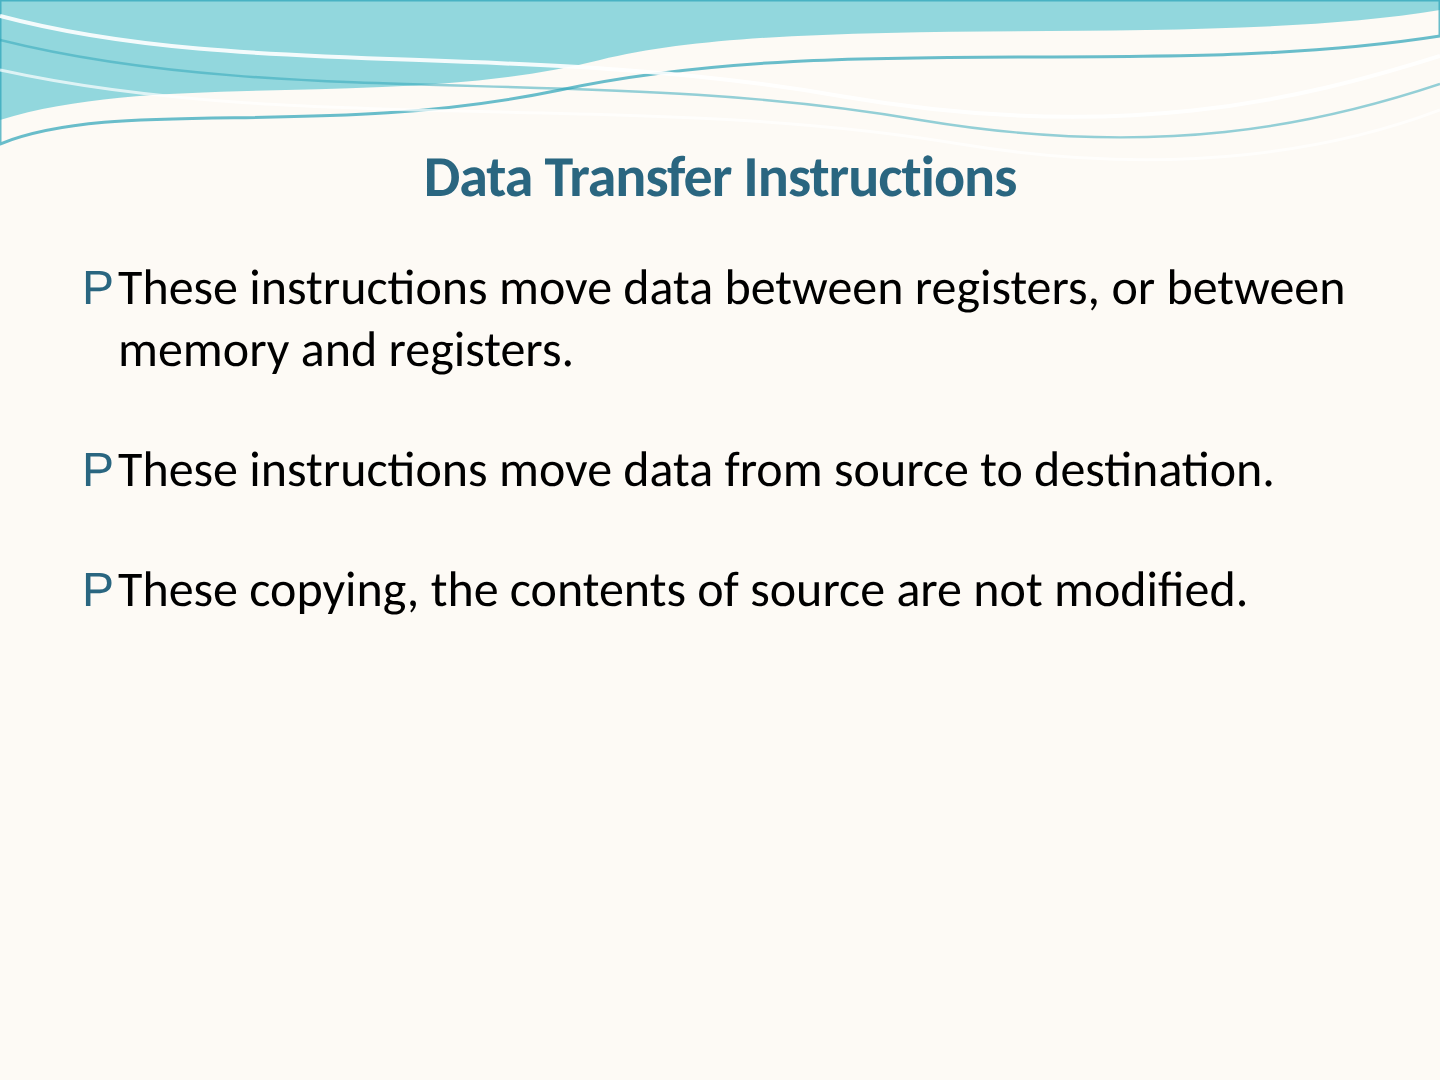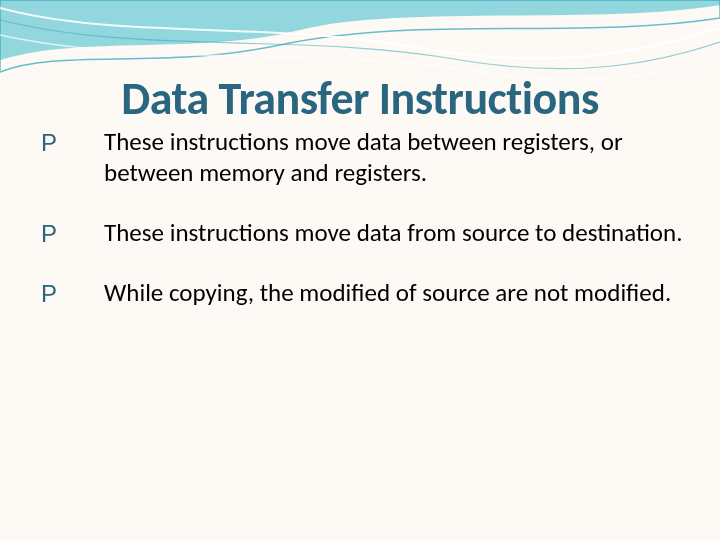--- a/index.html
+++ b/index.html
@@ -18,24 +18,25 @@
     height: 120px;
     pointer-events: none;
   }
   .content {
     position: absolute;
     top: 70px;
     left: 35px;
     right: 35px;
   }
   .title {
-    font-size: 46px;
+    font-size: 29px;
     font-weight: 700;
     color: #2a6680;
     text-align: center;
+    margin-bottom: 22px;
     letter-spacing: -0.5px;
   }
   .bullets {
     padding-left: 6px;
   }
   .bullet-item {
     display: flex;
     align-items: flex-start;
     margin-bottom: 28px;
     color: #000;
@@ -45,21 +46,20 @@
   .bullet-icon {
     flex: 0 0 auto;
     color: #2a6680;
     font-family: Wingdings, sans-serif;
     font-size: 24px;
     margin-right: 2px;
     margin-top: 2px;
   }
   .bullet-text {
     flex: 1;
-    margin-left: 45px;
   }
 </style>
 </head>
 <body>
 
 <svg class="bg-waves" viewBox="0 0 720 120" preserveAspectRatio="none">
   <path d="M0,0 L720,0 L720,5 C600,25 400,5 300,30 C200,55 80,35 0,60 Z" fill="#7fd0d8" opacity="0.85"></path>
   <path d="M0,0 L720,0 L720,18 C580,40 420,15 280,45 C160,70 60,48 0,72 Z" fill="none" stroke="#2aa3b8" stroke-width="1.5" opacity="0.7"></path>
   <path d="M0,8 C120,40 260,20 420,48 C560,72 650,50 720,28" fill="none" stroke="#ffffff" stroke-width="2" opacity="0.9"></path>
   <path d="M0,20 C140,55 300,32 460,60 C580,80 660,62 720,42" fill="none" stroke="#2aa3b8" stroke-width="1.2" opacity="0.5"></path>
@@ -72,16 +72,16 @@
     <div class="bullet-item">
       <span class="bullet-icon">P</span>
       <span class="bullet-text">These instructions move data between registers, or between memory and registers.</span>
     </div>
     <div class="bullet-item">
       <span class="bullet-icon">P</span>
       <span class="bullet-text">These instructions move data from source to destination.</span>
     </div>
     <div class="bullet-item">
       <span class="bullet-icon">P</span>
-      <span class="bullet-text">While copying, the modified of source are not modified.</span>
+      <span class="bullet-text">These copying, the contents of source are not modified.</span>
     </div>
   </div>
 </div>
 
 </body></html>

